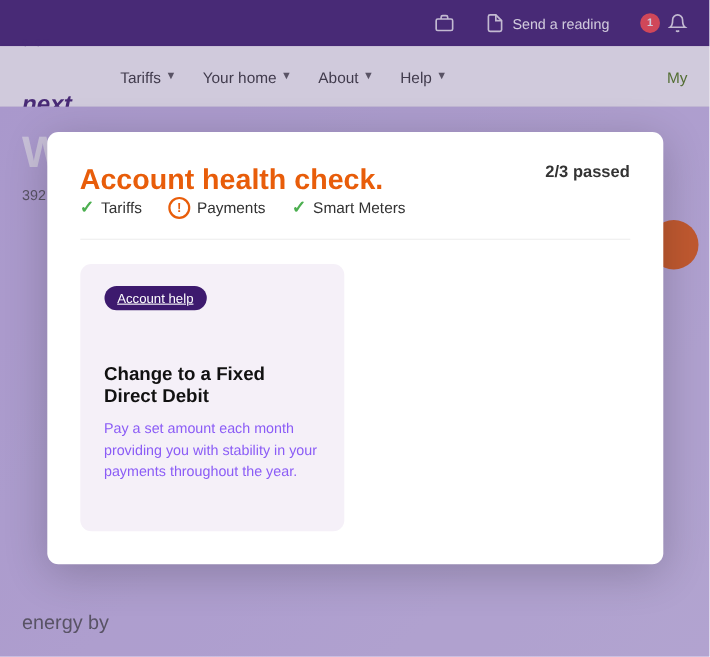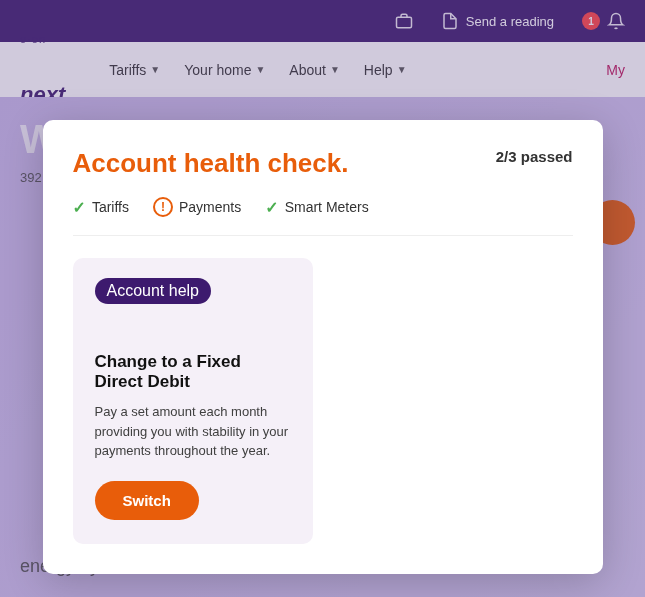--- a/index.html
+++ b/index.html
@@ -84,21 +84,21 @@
       font-size: 14px;
       cursor: pointer;
       font-weight: 500;
     }
     .nav-item .chevron {
       font-size: 10px;
       color: #555;
     }
     .nav-my {
       margin-left: auto;
-      color: #be185d;
+      color: #4d7c0f;
       font-size: 14px;
       font-weight: 500;
       cursor: pointer;
     }
 
     
     .page-content {
       background: linear-gradient(135deg, #c8b8e8 0%, #d4c8ee 100%);
       position: absolute;
       top: 97px;
@@ -159,21 +159,20 @@
       width: 560px;
       padding: 28px 30px 30px 30px;
       box-shadow: 0 8px 40px rgba(0,0,0,0.2);
       position: relative;
     }
 
     .modal-header {
       display: flex;
       justify-content: space-between;
       align-items: flex-start;
-      margin-bottom: 18px;
     }
     .modal-title {
       font-size: 26px;
       font-weight: bold;
       color: #e85d0a;
     }
     .passed-badge {
       font-size: 15px;
       font-weight: bold;
       color: #333;
@@ -215,37 +214,38 @@
     
     .card {
       background: #f5f0f8;
       border-radius: 10px;
       padding: 20px 22px 24px 22px;
       width: 240px;
     }
     .card-tag {
       background: #3d1a6e;
       color: white;
-      font-size: 16px;
+      font-size: 12px;
       padding: 4px 12px;
       border-radius: 20px;
       display: inline-block;
       margin-bottom: 12px;
       font-weight: 500;
+      text-decoration: underline;
     }
     .card-title {
       font-size: 17px;
       font-weight: bold;
       color: #111;
       margin-bottom: 10px;
       margin-top: 36px;
     }
     .card-body {
       font-size: 13px;
-      color: #404040;
+      color: #8b5cf6;
       line-height: 1.5;
       margin-bottom: 20px;
     }
     .switch-btn {
       background: #e85d0a;
       color: white;
       border: none;
       border-radius: 25px;
       padding: 11px 28px;
       font-size: 15px;
@@ -348,16 +348,15 @@
       <div class="check-item">
         <span class="check-icon-green">✓</span>
         <span>Smart Meters</span>
       </div>
     </div>
 
     <div class="card">
       <div class="card-tag">Account help</div>
       <div class="card-title">Change to a Fixed Direct Debit</div>
       <div class="card-body">Pay a set amount each month providing you with stability in your payments throughout the year.</div>
-      <button class="switch-btn">Switch</button>
     </div>
   </div>
 </div>
 
 </body></html>

